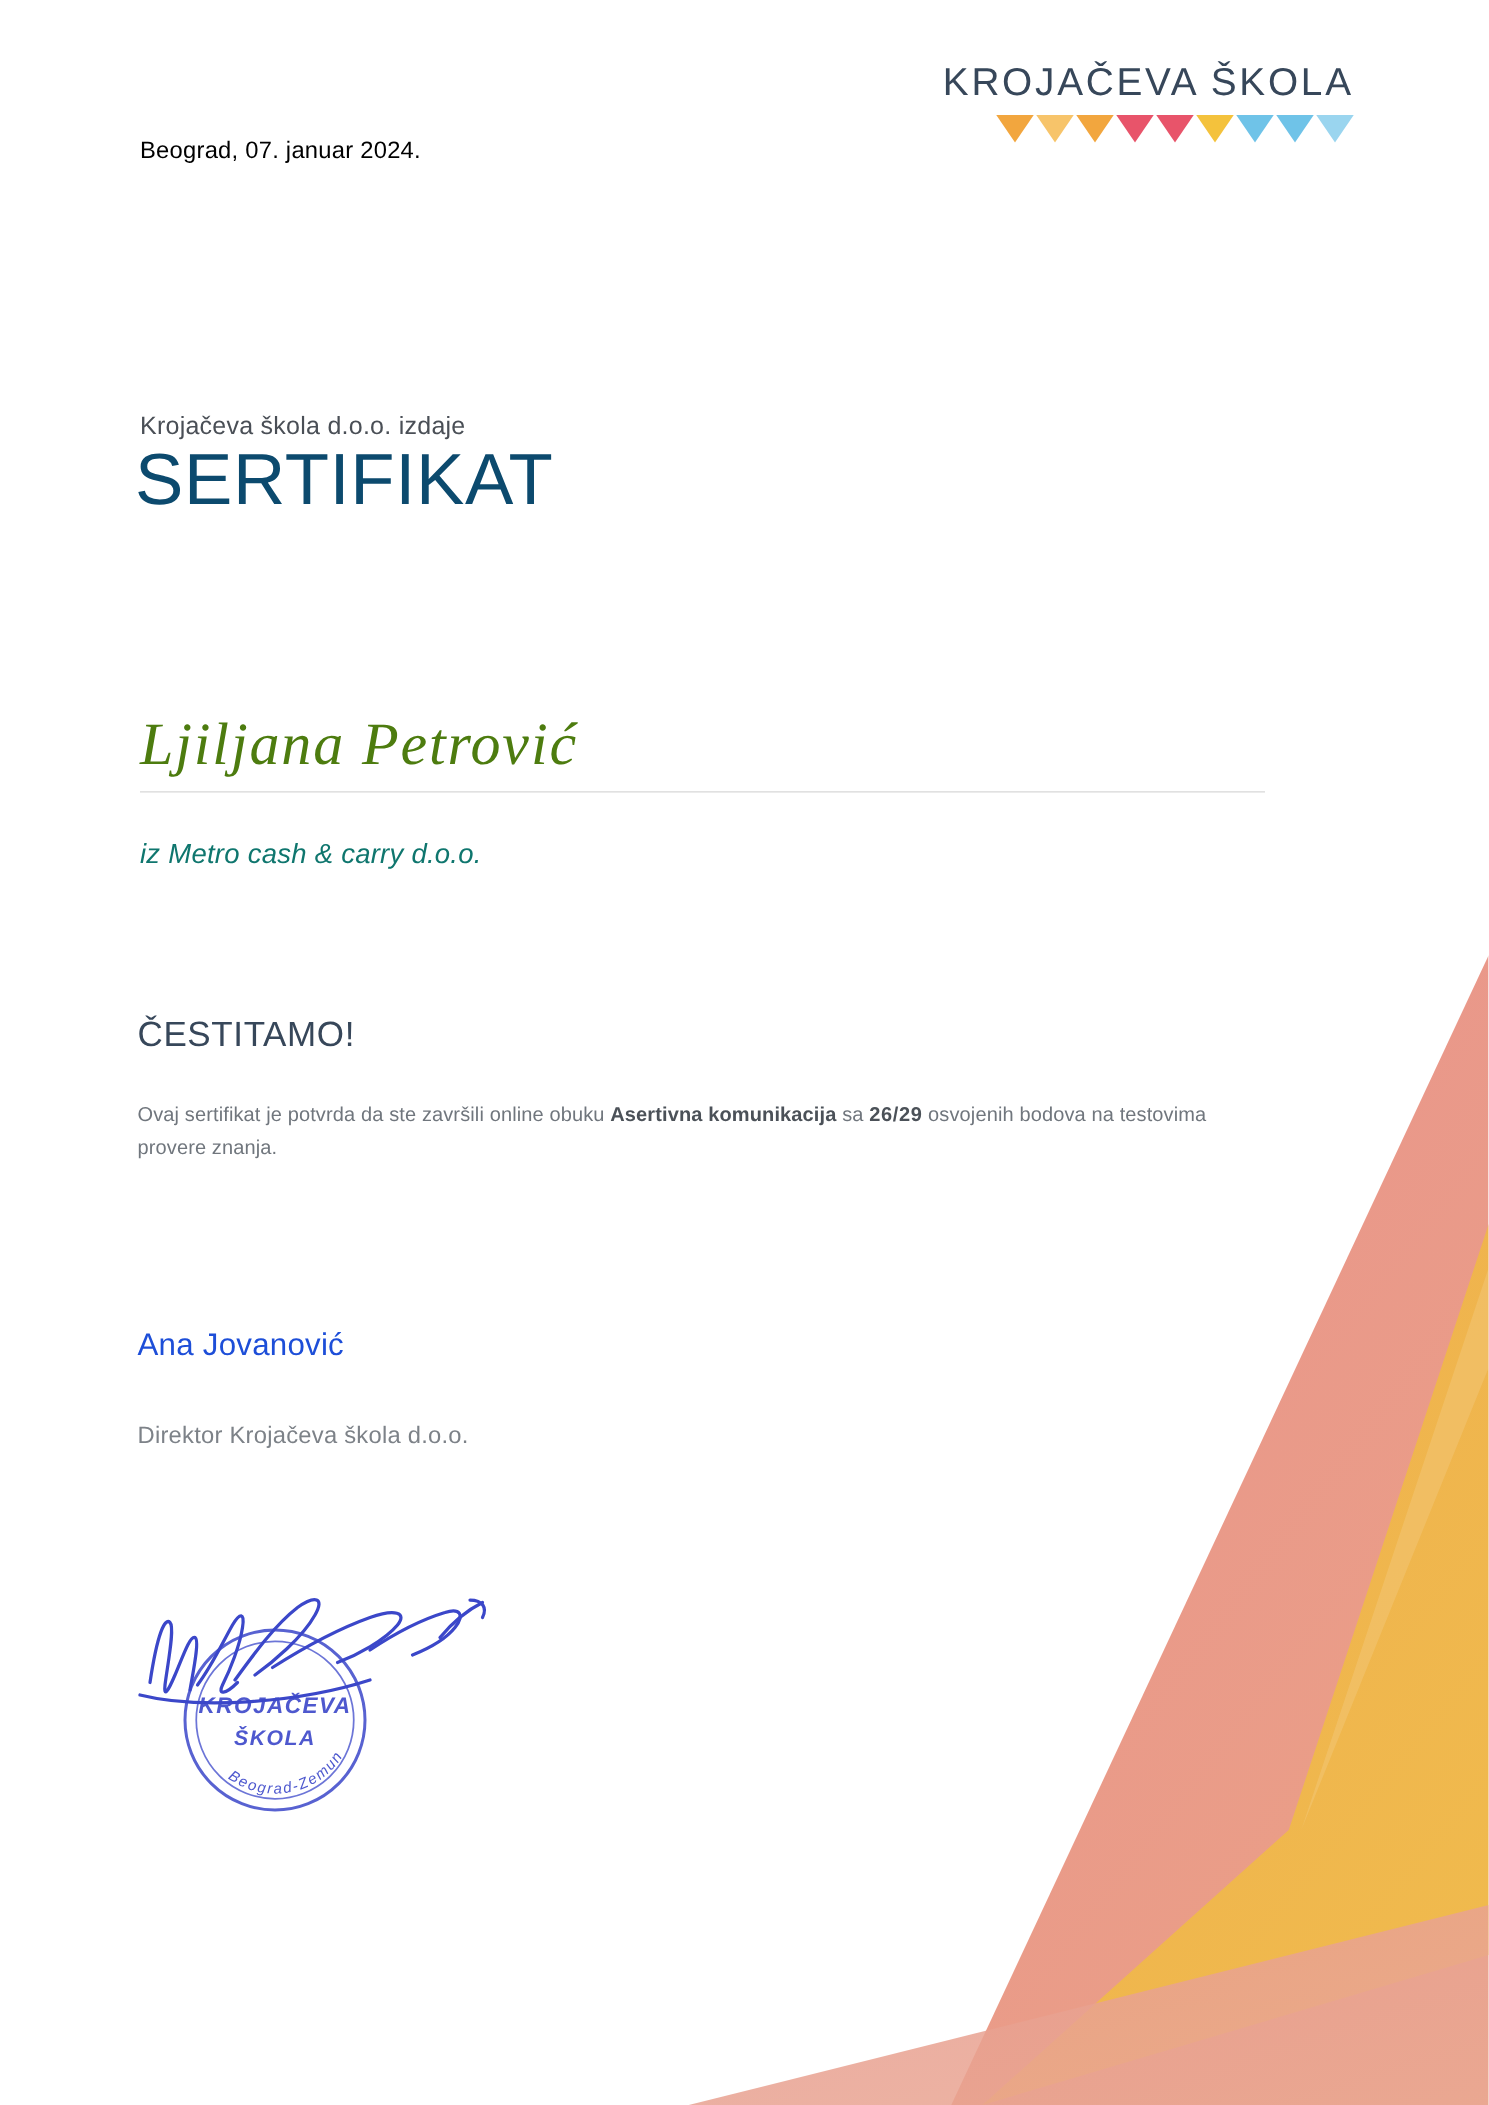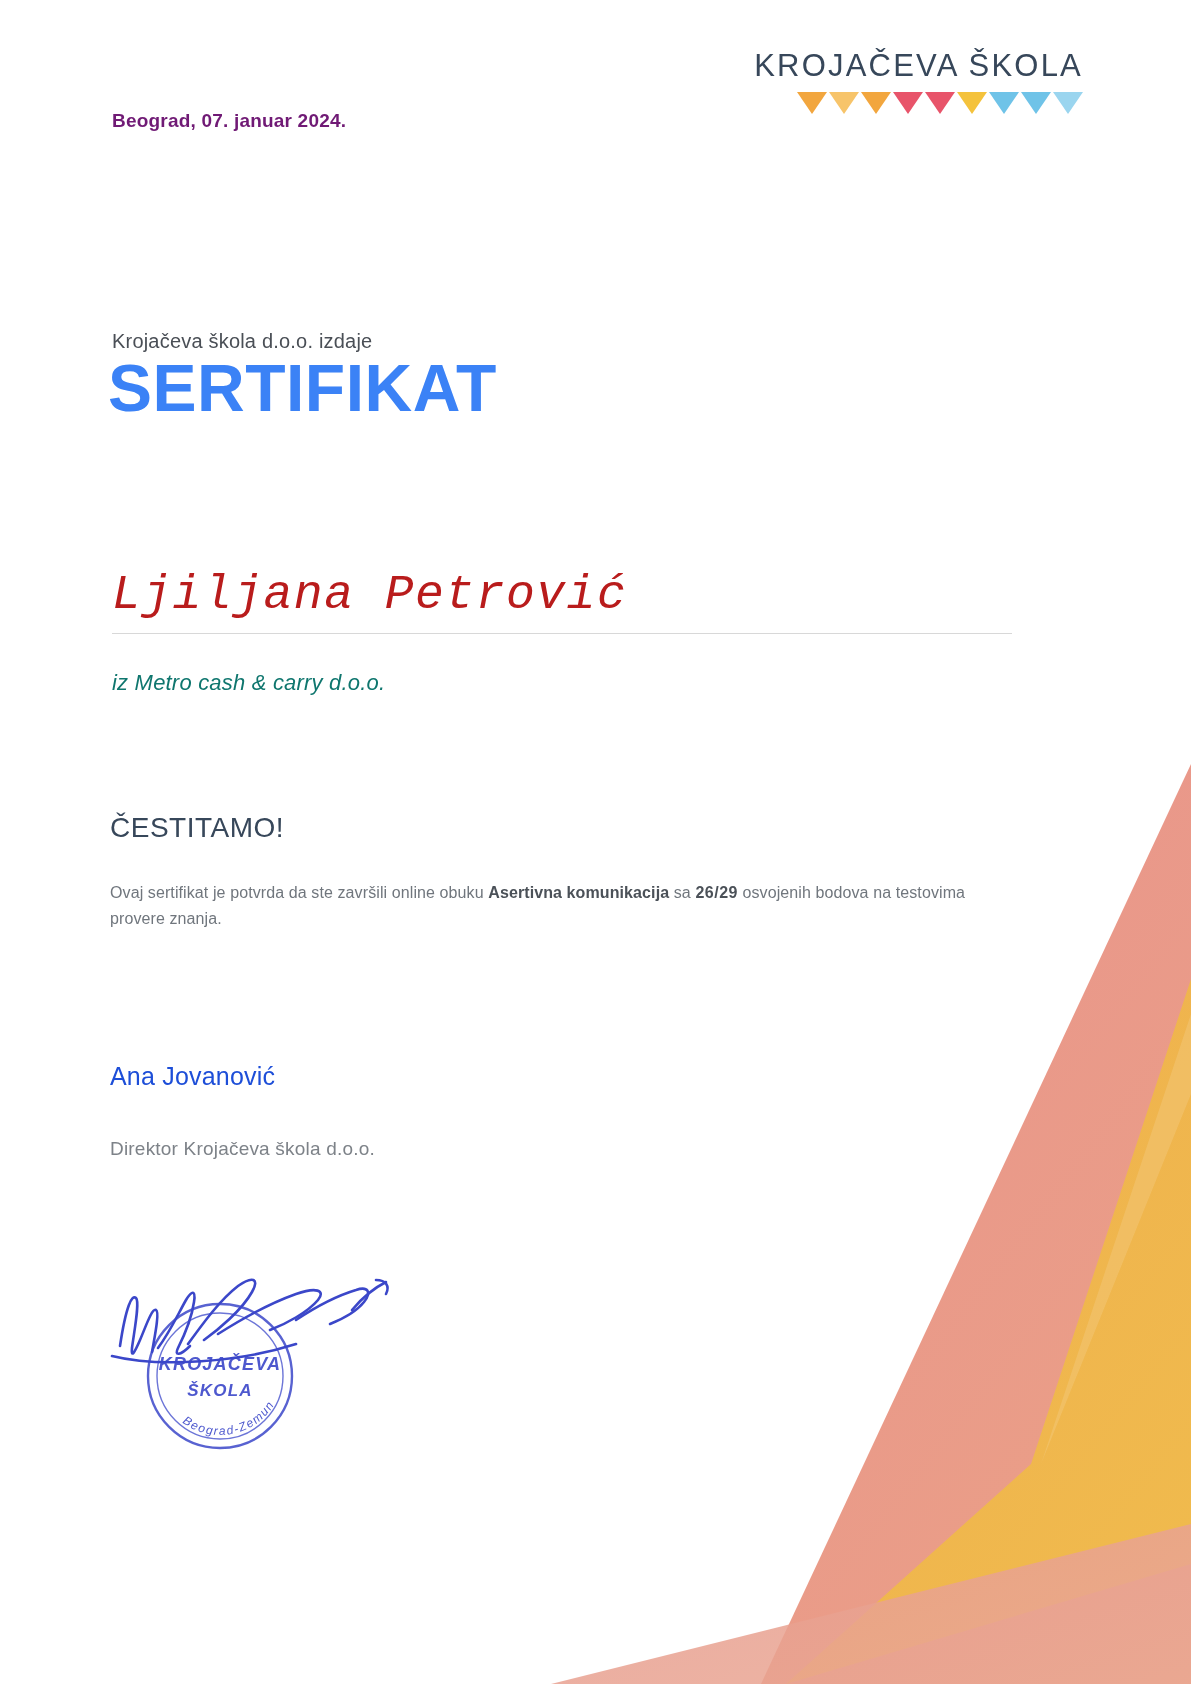--- a/index.html
+++ b/index.html
@@ -27,23 +27,22 @@
     height: 920px;
     pointer-events: none;
   }
 
   
   .date-line {
     position: absolute;
     left: 112px;
     top: 110px;
     font-size: 19px;
-    color: #701a75;
-    letter-spacing: 0.2px;
-    font-weight: bold;
+    color: #000000;
+    letter-spacing: 0.2px;
   }
   .brand {
     position: absolute;
     right: 108px;
     top: 48px;
     text-align: center;
   }
   .brand-name {
     font-size: 31px;
     letter-spacing: 2.2px;
@@ -72,35 +71,35 @@
     left: 112px;
     top: 330px;
     font-size: 20px;
     color: #4a4f56;
     letter-spacing: 0.2px;
   }
   .cert-title {
     position: absolute;
     left: 108px;
     top: 355px;
-    font-size: 66px;
-    font-weight: bold;
-    color: #3b82f6;
+    font-size: 58px;
+    font-weight: normal;
+    color: #0c4a6e;
     letter-spacing: 0.5px;
     line-height: 1;
   }
 
   .recipient {
     position: absolute;
     left: 112px;
     top: 568px;
-    font-family: Liberation Mono, monospace;
+    font-family: Liberation Serif, serif;
     font-style: italic;
     font-size: 48px;
-    color: #b91c1c;
+    color: #4d7c0f;
     letter-spacing: 1.5px;
     white-space: nowrap;
   }
   .recipient-rule {
     position: absolute;
     left: 112px;
     top: 633px;
     width: 900px;
     height: 1px;
     background: #d8d8d8;

